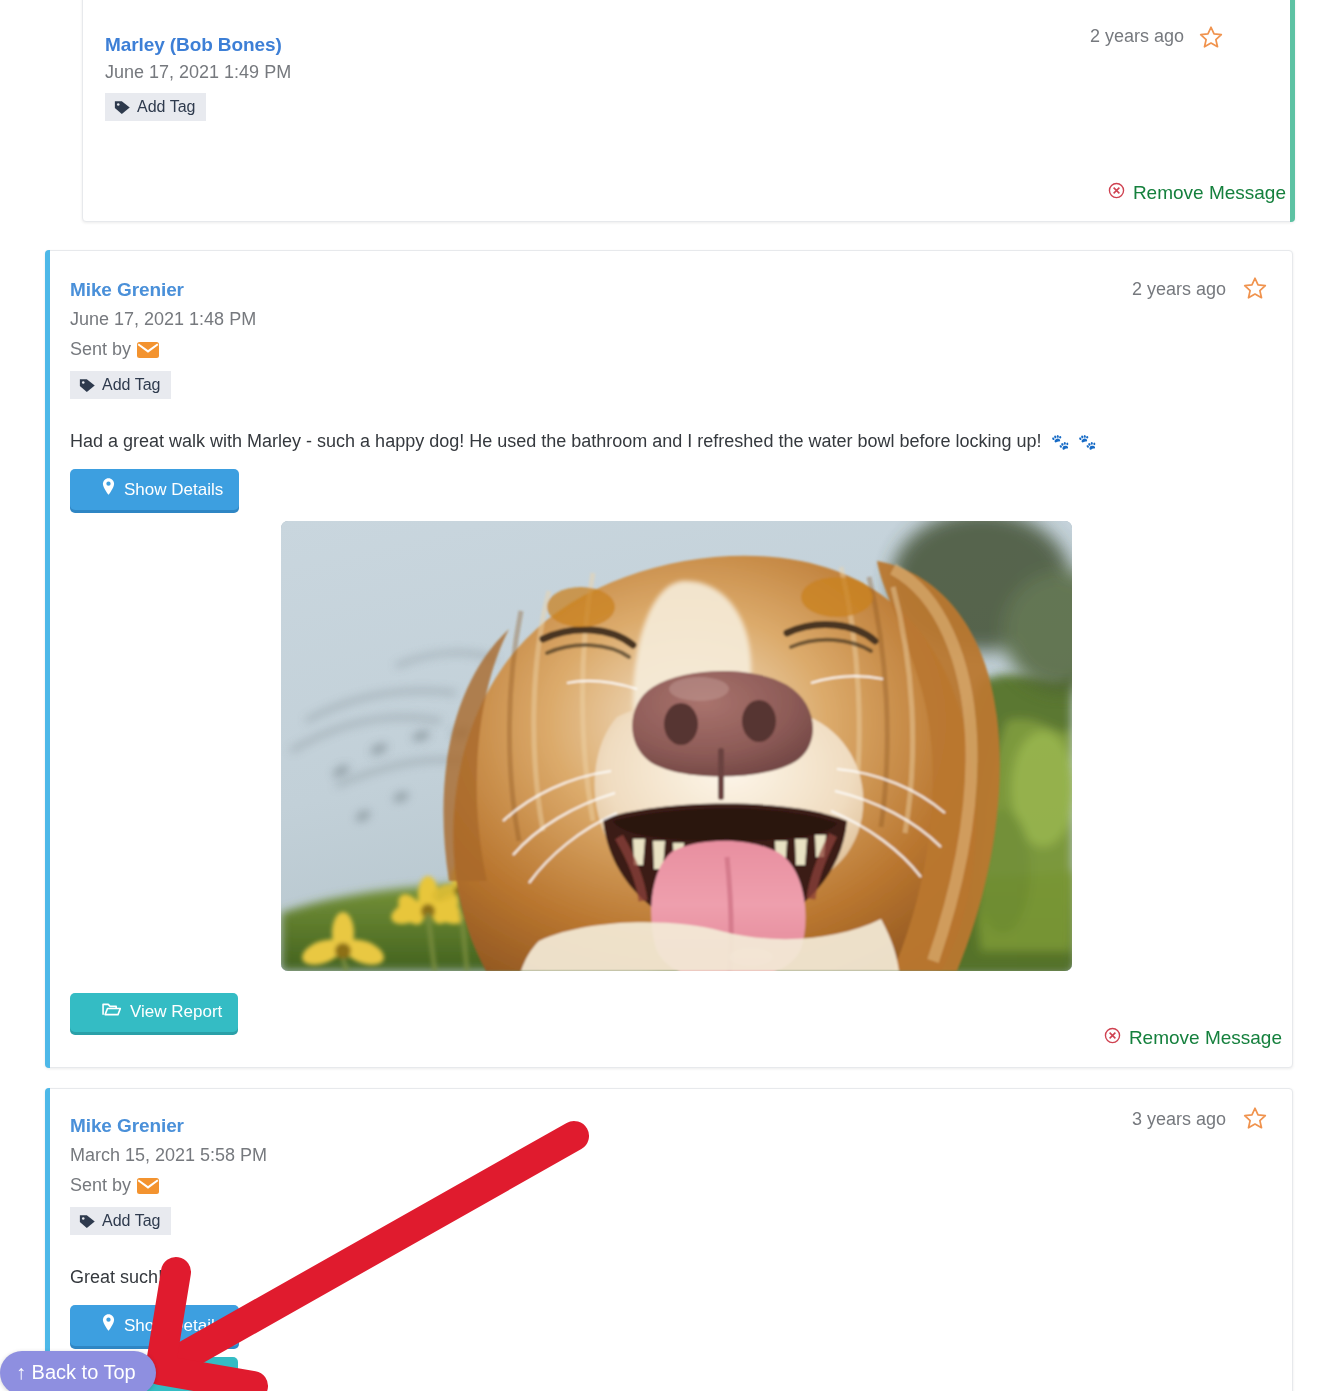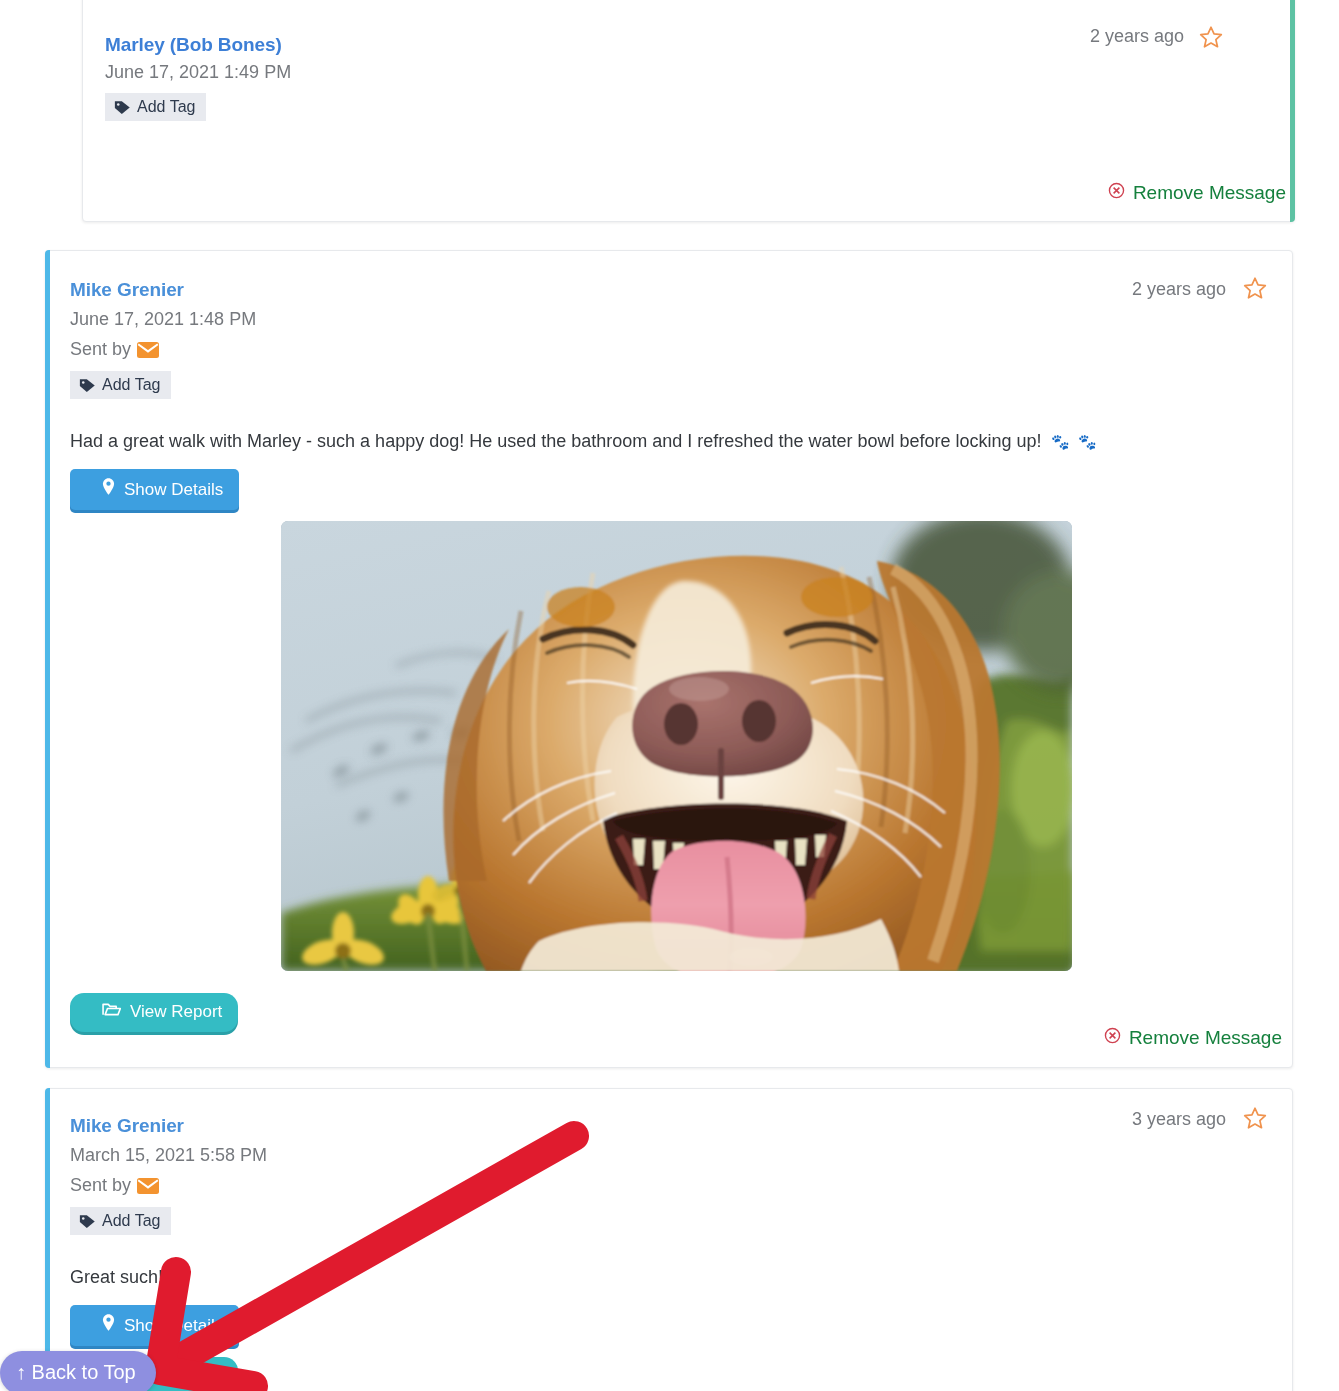--- a/index.html
+++ b/index.html
@@ -102,21 +102,21 @@
     color: #fff;
     font-size: 17px;
     padding: 9px 16px 10px 32px;
     border-radius: 5px;
     border: none;
     cursor: pointer;
     white-space: nowrap;
     font-family: "Liberation Sans", sans-serif;
   }
   .btn-primary { background: #3d9fe0; box-shadow: 0 3px 0 #2f86c4; }
-  .btn-info    { background: #34bcc4; box-shadow: 0 3px 0 #2aa0a8; border-radius: 14px; }
+  .btn-info    { background: #34bcc4; box-shadow: 0 3px 0 #2aa0a8; }
 
   .removelink {
     position: absolute;
     display: inline-flex; align-items: center; gap: 8px;
     color: #15803d;
     font-size: 19px;
     cursor: pointer;
     white-space: nowrap;
   }
 

